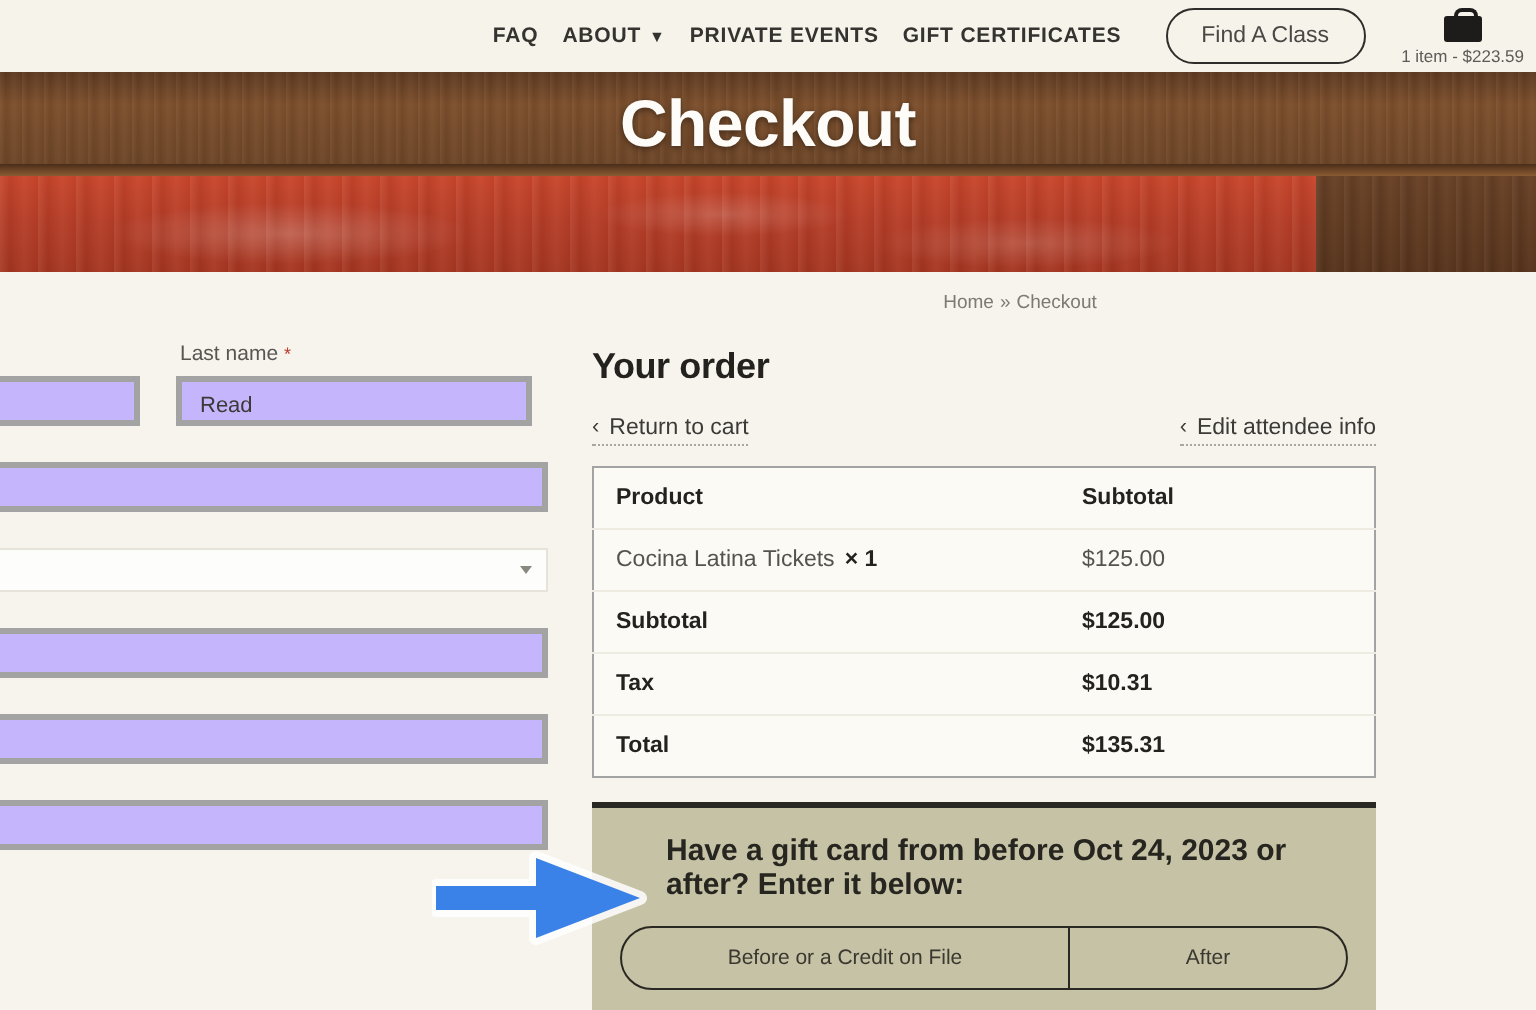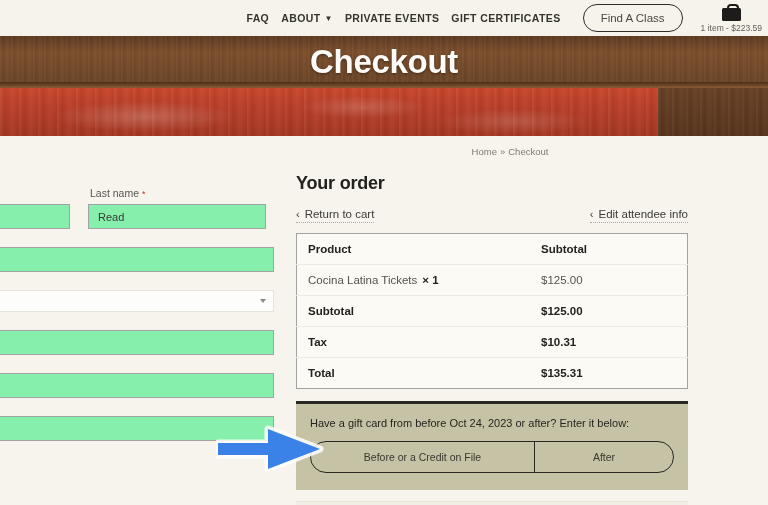--- a/index.html
+++ b/index.html
@@ -198,32 +198,31 @@
   
   .field-row {
     display: flex;
     gap: 18px;
     padding-left: 0;
     margin-left: -80px;
   }
   .field {
     display: flex;
     flex-direction: column;
-    margin-top: 16px;
   }
   .field-label {
     font-size: 10.5px;
     color: #585652;
     margin-bottom: 5px;
     margin-left: 2px;
   }
   .req { color: #c0392b; font-size: 9px; }
   .input {
-    background: #86efac;
-    border: 1px solid #a3a3a3;
+    background: #c4b5fd;
+    border: 3px solid #a3a3a3;
     height: 25px;
     line-height: 25px;
     font-size: 11px;
     color: #3b3a37;
     padding: 0 9px;
     box-sizing: border-box;
   }
   .input.w1 { width: 150px; }
   .input.w2 { width: 178px; }
   .input.full {
@@ -305,24 +304,25 @@
 
   
   .giftcard {
     margin-top: 12px;
     background: #c5c2a5;
     border-top: 3px solid #2a2822;
     padding: 13px 14px 17px 14px;
     box-sizing: border-box;
   }
   .gift-text {
-    font-size: 11px;
-    font-weight: 400;
+    font-size: 15px;
+    font-weight: 700;
     color: #26251f;
     margin-bottom: 12px;
+    margin-left: 23px;
   }
   .toggle {
     display: flex;
     border: 1.4px solid #2a2822;
     border-radius: 22px;
     overflow: hidden;
     background: #c5c2a5;
     height: 30px;
   }
   .toggle-seg {

